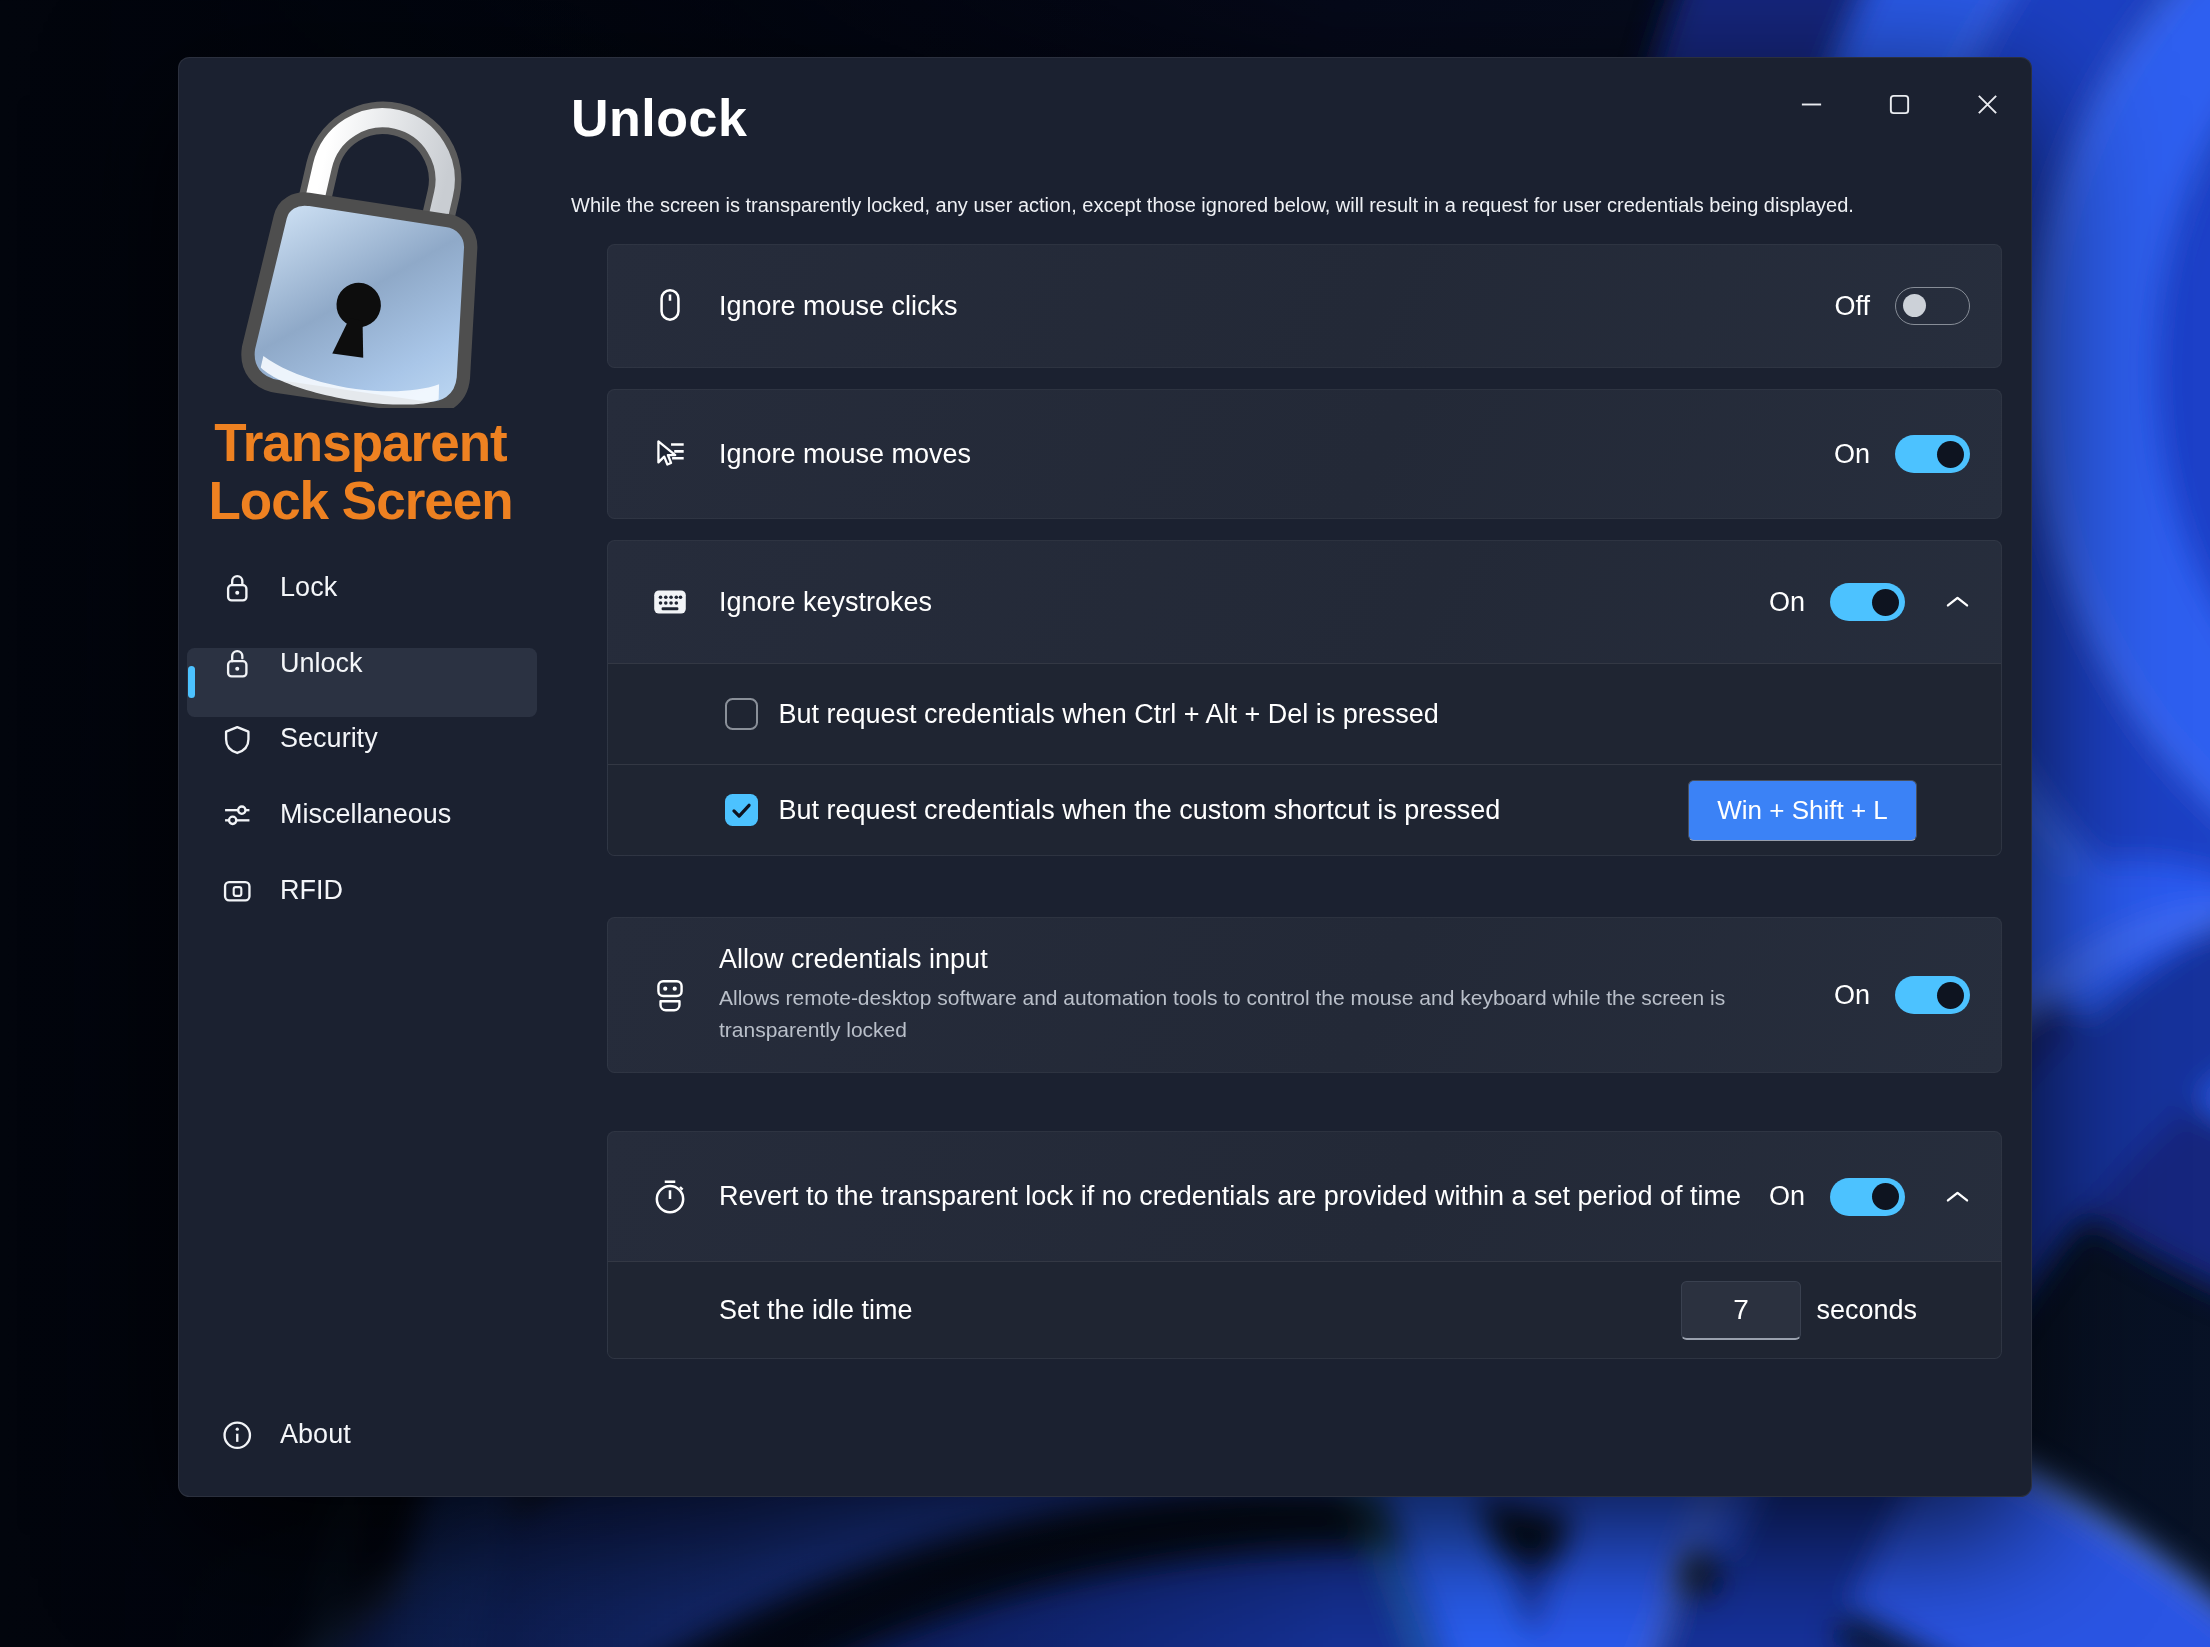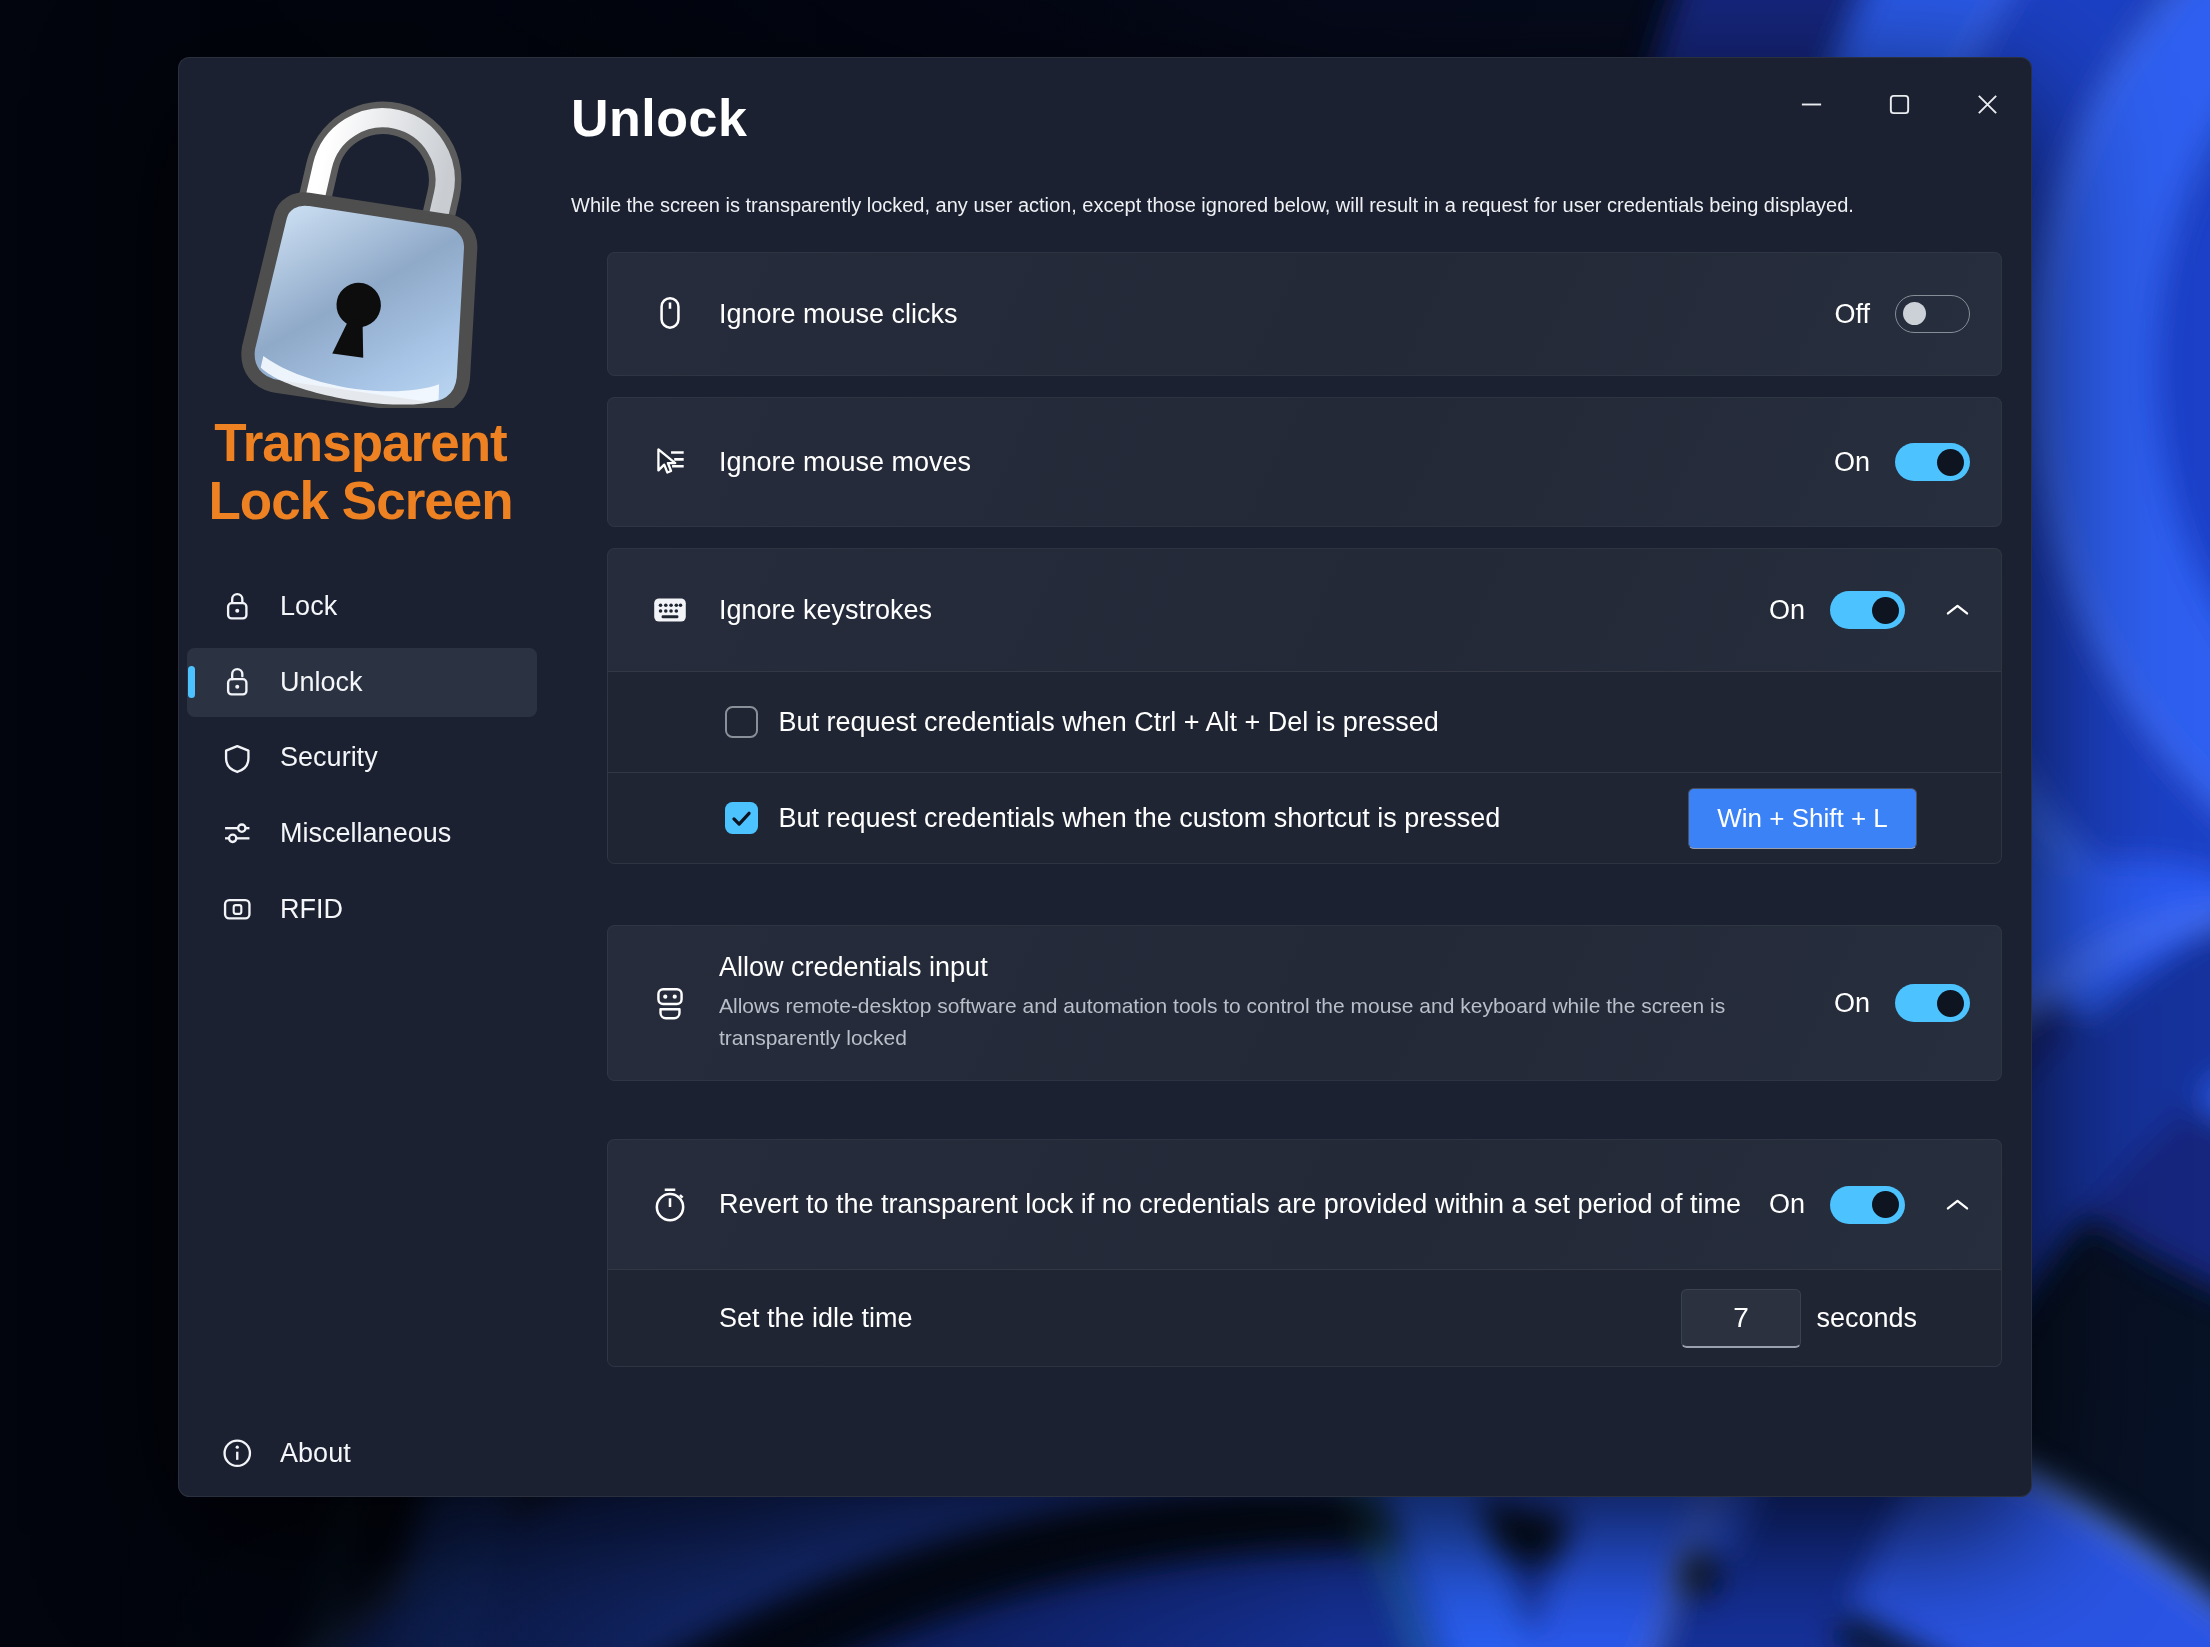--- a/index.html
+++ b/index.html
@@ -19,32 +19,32 @@
   }
   
   .titlebar { position:absolute; top:0; right:0; height:92px; display:flex; align-items:center; }
   .tb-btn { width:88px; height:61px; display:flex; align-items:center; justify-content:center; cursor:default; }
   
   #sidebar { position:absolute; left:0; top:0; width:378px; height:100%; }
   #logo-lock { position:absolute; left:40px; top:25px; }
   #logo-text { position:absolute; left:0; top:356px; width:363px; text-align:center;
     color:#ee8121; font-weight:bold; font-size:53px; line-height:58px; letter-spacing:-1px; }
   .nav { position:absolute; left:7.6px; top:514px; width:350px; }
-  .nav-item { position:relative; height:69px; border-radius:7.6px; display:flex; align-items:center; margin-bottom:6.7px; cursor:default; }
+  .nav-item { position:relative; height:69px; border-radius:7.6px; display:flex; align-items:flex-start; margin-bottom:6.7px; cursor:default; }
   .nav-item.selected { background:#2b3242; }
   .nav-item .accent-bar { display:none; }
   .nav-item.selected .accent-bar { display:block; position:absolute; left:1.9px; top:18px; width:6.7px; height:32.5px; border-radius:3.8px; background:#4cc2ff; }
   .nav-icon { width:32.5px; height:32.5px; margin-left:34px; flex:0 0 auto; }
   .nav-label { margin-left:27px; font-size:27px; color:#f4f6f9; }
   .about-item { position:absolute; left:7.6px; top:1361px; width:350px; }
   
   #content { position:absolute; left:392px; top:0; width:1431px; padding-top:29px; }
   #page-title { font-size:52px; line-height:63px; font-weight:bold; letter-spacing:0.5px; }
   #page-desc { margin-top:37px; font-size:20px; line-height:36px; color:#eef0f4; max-width:1396px; }
-  .cards { margin-top:29px;padding-left:36px; }
+  .cards { margin-top:21px;padding-left:36px; }
   .card { background:linear-gradient(115deg,#262c3b 0%,#232937 55%,#272e3d 100%);
     border:1px solid rgba(255,255,255,.045); border-radius:7.6px; overflow:hidden; }
   .gap-s { height:21px; } .gap-l { height:61px; }
   .row { display:flex; align-items:center; padding:0 31px 0 42px; }
   .row-main { height:122px; }
   .row-icon { width:40px; height:40px; flex:0 0 auty; flex:0 0 auto; }
   .row-label { margin-left:29px; font-size:27px; color:#ffffff; }
   .row-text-block { margin-left:29px; }
   .row-title { font-size:27px; color:#fff; }
   .row-sub { font-size:21px; color:#b9bfc9; line-height:32px; margin-top:7.6px; max-width:1051px; }

